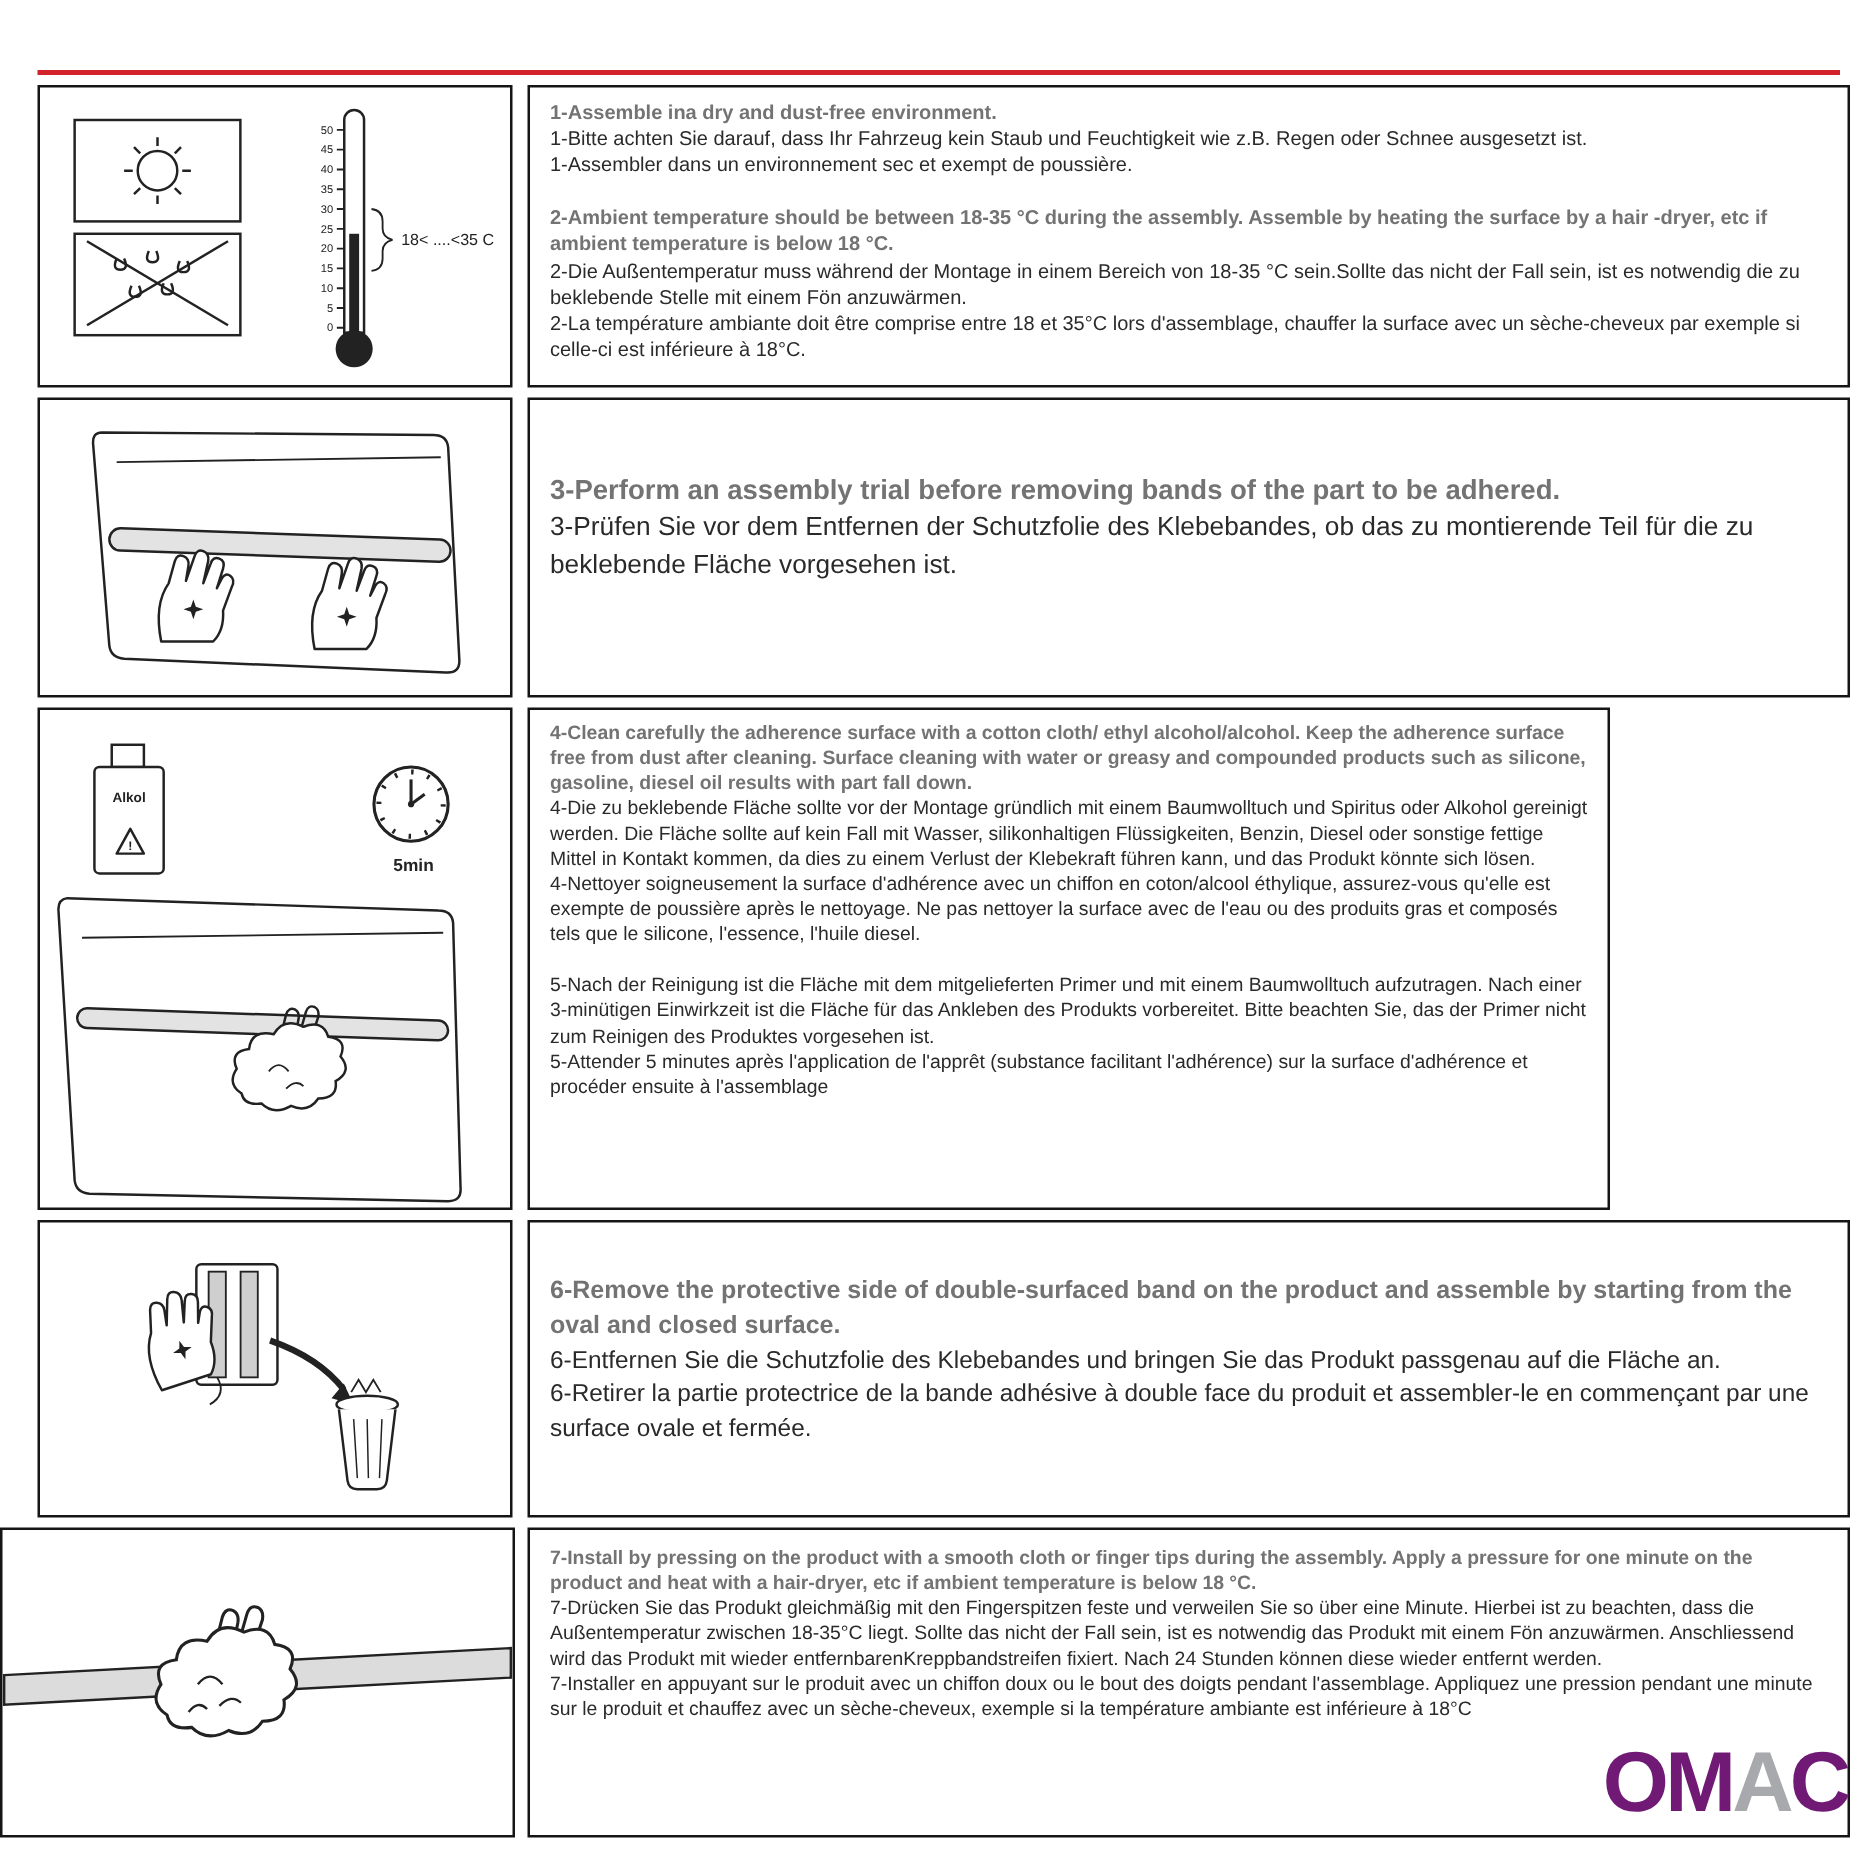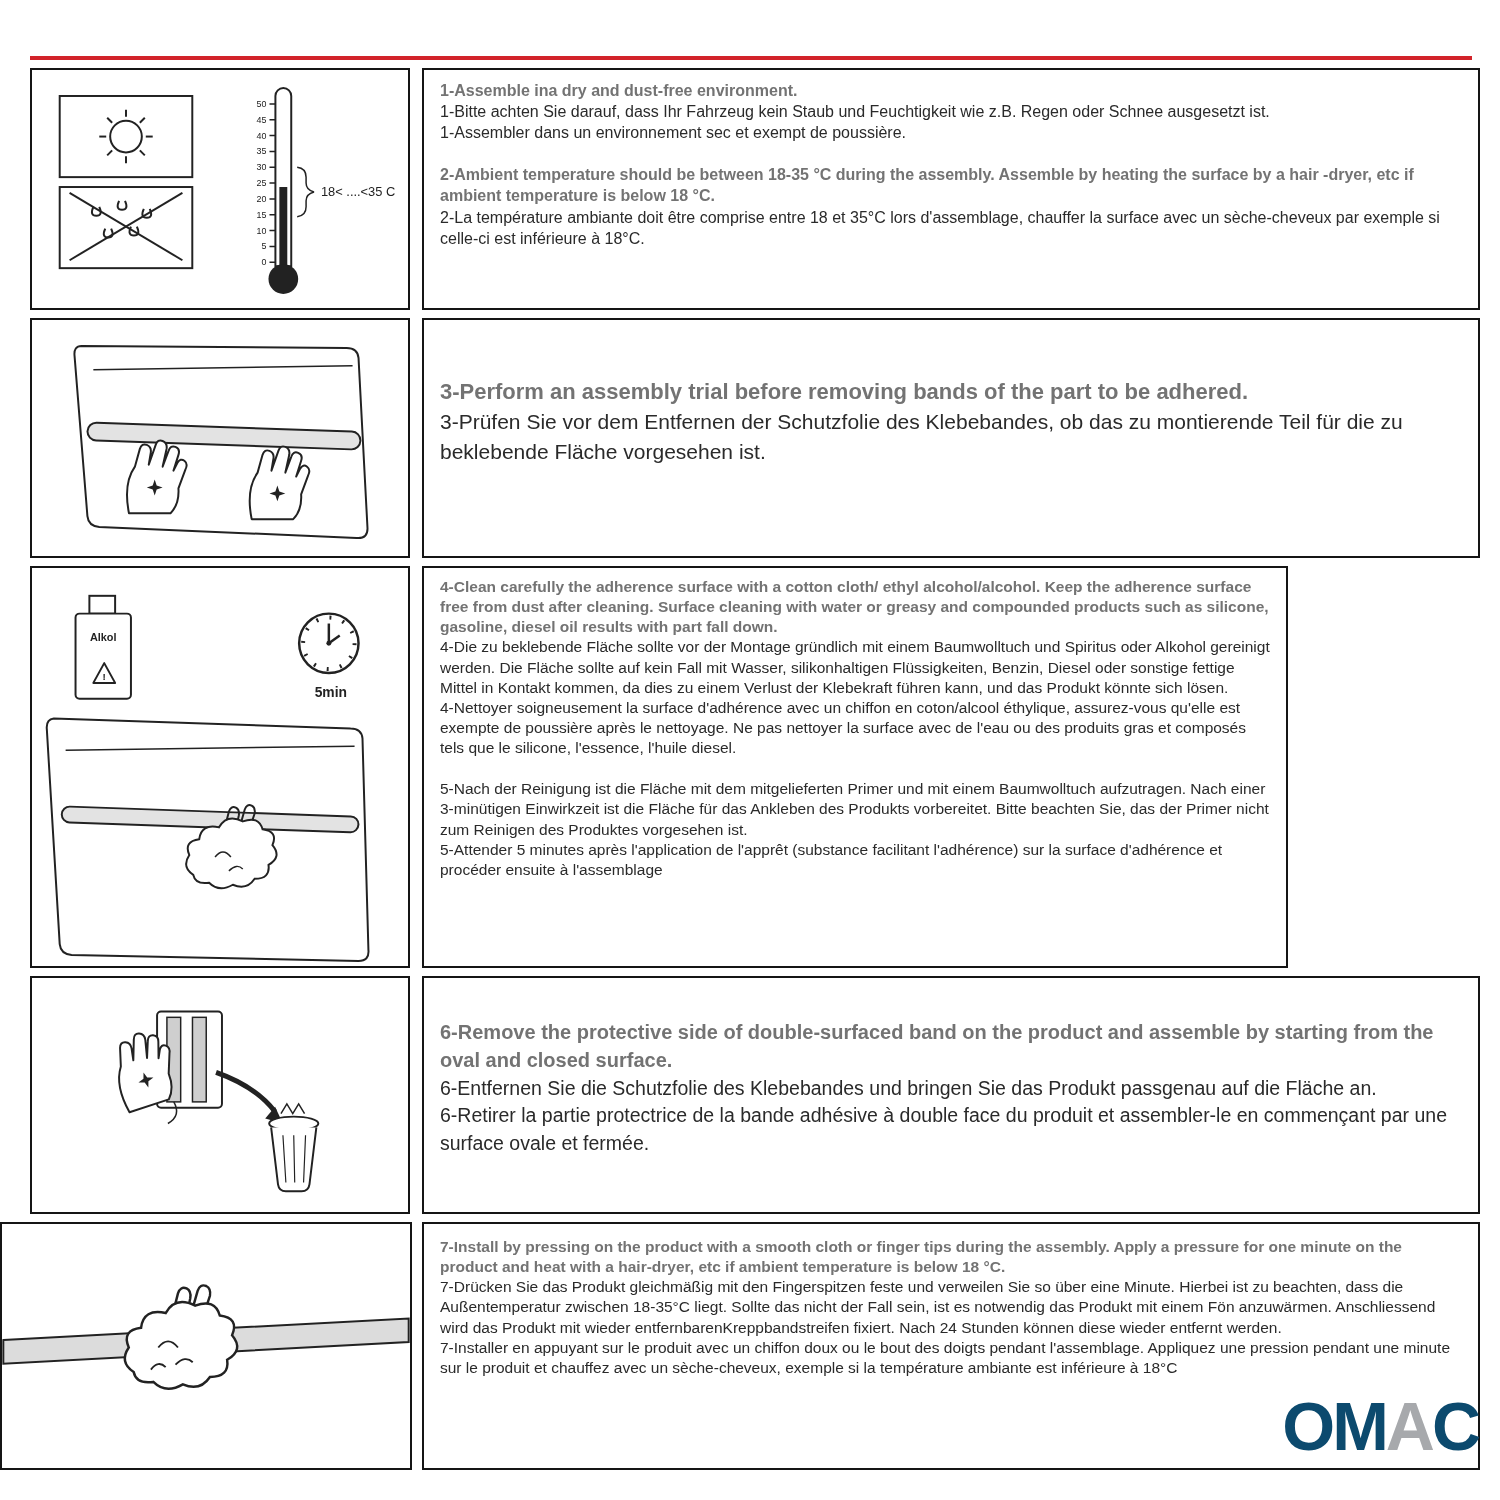--- a/index.html
+++ b/index.html
@@ -49,21 +49,21 @@
   svg text.range { font-size:13px; }
   svg text.small-bold { font-size:11px; font-weight:bold; text-anchor:middle; }
   svg text.clock-label { font-size:14px; font-weight:bold; text-anchor:middle; }
   svg text.bang { font-size:10px; font-weight:bold; text-anchor:middle; }
 
   .logo {
     position:absolute; right:22px; top:1392px;
     font-size:68px; font-weight:bold; letter-spacing:-3px; line-height:1;
     z-index:5; white-space:nowrap;
   }
-  .logo .lr { color:#0c4a6e; }
+  .logo .lr { color:#701a75; }
   .logo .lg { color:#a7a9ac; }
 </style>
 </head>
 <body>
 
 <div class="page">
 
   <div class="title-rule"></div>
 
   <div class="box imgbox r1i">
@@ -114,20 +114,21 @@
     </svg>
   </div>
   <div class="box textbox r1t">
     <div class="block">
       <p class="b">1-Assemble ina dry and dust-free environment.</p>
       <p>1-Bitte achten Sie darauf, dass Ihr Fahrzeug kein Staub und Feuchtigkeit wie z.B. Regen oder Schnee ausgesetzt ist.</p>
       <p>1-Assembler dans un environnement sec et exempt de poussière.</p>
     </div>
     <div class="block">
       <p class="b">2-Ambient temperature should be between 18-35 °C  during the assembly. Assemble by heating the surface by a hair -dryer, etc if ambient temperature is below 18 °C.</p>
+      <p>2-Die Außentemperatur muss während der Montage in einem Bereich von 18-35 °C  sein.Sollte das nicht der Fall sein, ist es notwendig die zu beklebende Stelle mit einem Fön anzuwärmen.</p>
       <p>2-La température ambiante doit être comprise entre 18 et 35°C lors d'assemblage, chauffer la surface avec un sèche-cheveux par exemple si celle-ci est inférieure à 18°C.</p>
     </div>
   </div>
 
   <div class="box imgbox r2i">
     <svg viewBox="0 0 380 238">
       <g fill="none" stroke="#222" stroke-width="2">
         <path d="M50,26 Q42,26 43,36 L56,198 Q57,208 68,209 L328,220 Q340,221 339,209 L330,38 Q329,28 318,28 Z"></path>
         <path d="M62,50 L324,46" stroke-width="1.5"></path>
       </g>

